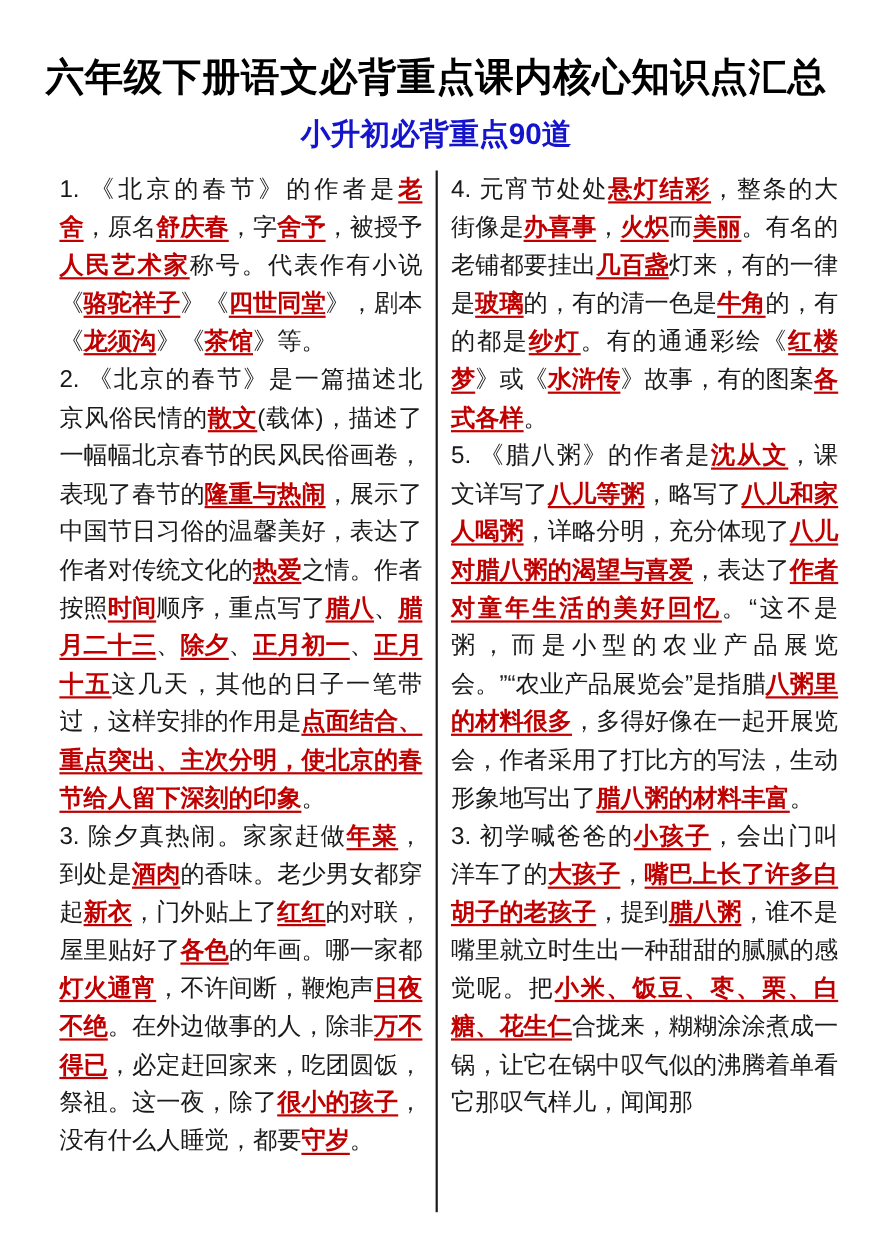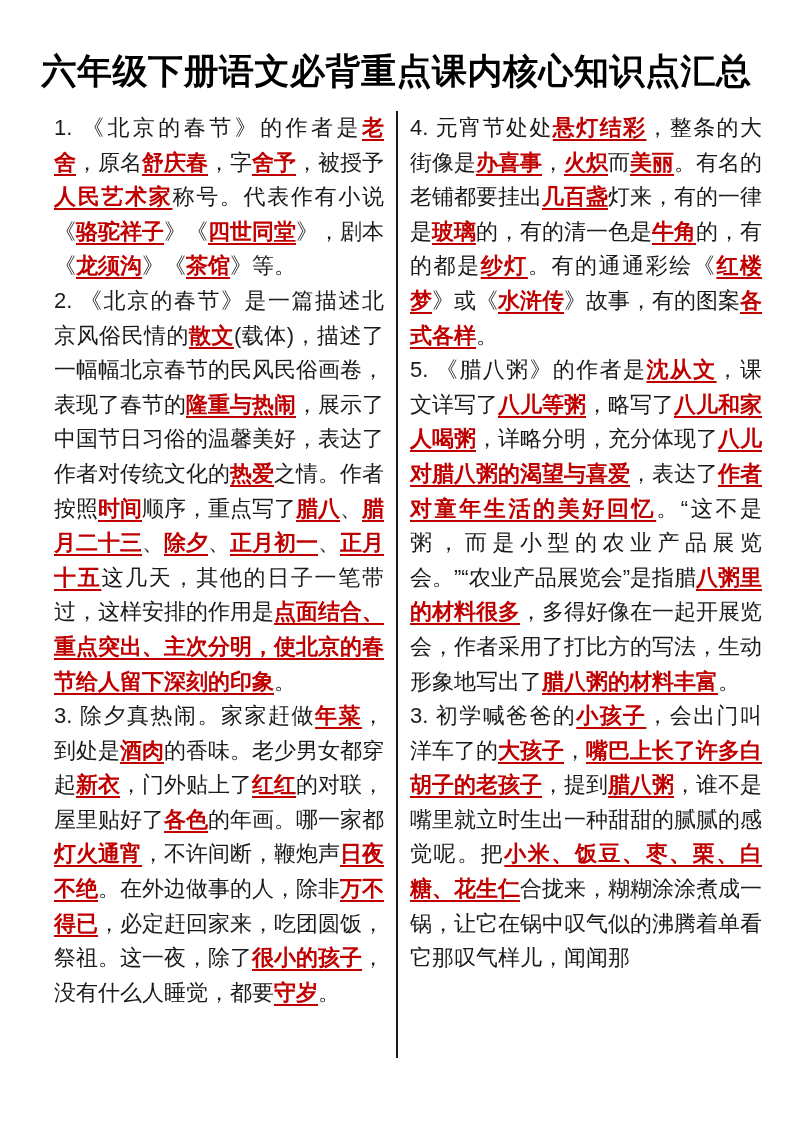--- a/index.html
+++ b/index.html
@@ -67,20 +67,21 @@
     text-decoration:underline;
     text-decoration-thickness:2px;
     text-underline-offset:4px;
   }
 </style>
 </head>
 <body>
 
 <div class="page">
   <h1 class="title">六年级下册语文必背重点课内核心知识点汇总</h1>
+  <h2 class="subtitle">小升初必背重点90道</h2>
   <div class="content">
     <div class="col col-left" id="col-left">
         <p class="item"><span>1. 《北京的春节》的作者是</span><span class="hl">老舍</span><span>，原名</span><span class="hl">舒庆春</span><span>，字</span><span class="hl">舍予</span><span>，被授予</span><span class="hl">人民艺术家</span><span>称号。代表作有小说《</span><span class="hl">骆驼祥子</span><span>》《</span><span class="hl">四世同堂</span><span>》，剧本《</span><span class="hl">龙须沟</span><span>》《</span><span class="hl">茶馆</span><span>》等。</span></p>
         <p class="item"><span>2. 《北京的春节》是一篇描述北京风俗民情的</span><span class="hl">散文</span><span>(载体)，描述了一幅幅北京春节的民风民俗画卷，表现了春节的</span><span class="hl">隆重与热闹</span><span>，展示了中国节日习俗的温馨美好，表达了作者对传统文化的</span><span class="hl">热爱</span><span>之情。作者按照</span><span class="hl">时间</span><span>顺序，重点写了</span><span class="hl">腊八</span><span>、</span><span class="hl">腊月二十三</span><span>、</span><span class="hl">除夕</span><span>、</span><span class="hl">正月初一</span><span>、</span><span class="hl">正月十五</span><span>这几天，其他的日子一笔带过，这样安排的作用是</span><span class="hl">点面结合、重点突出、主次分明，使北京的春节给人留下深刻的印象</span><span>。</span></p>
         <p class="item"><span>3. 除夕真热闹。家家赶做</span><span class="hl">年菜</span><span>，到处是</span><span class="hl">酒肉</span><span>的香味。老少男女都穿起</span><span class="hl">新衣</span><span>，门外贴上了</span><span class="hl">红红</span><span>的对联，屋里贴好了</span><span class="hl">各色</span><span>的年画。哪一家都</span><span class="hl">灯火通宵</span><span>，不许间断，鞭炮声</span><span class="hl">日夜不绝</span><span>。在外边做事的人，除非</span><span class="hl">万不得已</span><span>，必定赶回家来，吃团圆饭，祭祖。这一夜，除了</span><span class="hl">很小的孩子</span><span>，没有什么人睡觉，都要</span><span class="hl">守岁</span><span>。</span></p>
       </div>
     <div class="divider"></div>
     <div class="col col-right" id="col-right">
         <p class="item"><span>4. 元宵节处处</span><span class="hl">悬灯结彩</span><span>，整条的大街像是</span><span class="hl">办喜事</span><span>，</span><span class="hl">火炽</span><span>而</span><span class="hl">美丽</span><span>。有名的老铺都要挂出</span><span class="hl">几百盏</span><span>灯来，有的一律是</span><span class="hl">玻璃</span><span>的，有的清一色是</span><span class="hl">牛角</span><span>的，有的都是</span><span class="hl">纱灯</span><span>。有的通通彩绘《</span><span class="hl">红楼梦</span><span>》或《</span><span class="hl">水浒传</span><span>》故事，有的图案</span><span class="hl">各式各样</span><span>。</span></p>
         <p class="item"><span>5. 《腊八粥》的作者是</span><span class="hl">沈从文</span><span>，课文详写了</span><span class="hl">八儿等粥</span><span>，略写了</span><span class="hl">八儿和家人喝粥</span><span>，详略分明，充分体现了</span><span class="hl">八儿对腊八粥的渴望与喜爱</span><span>，表达了</span><span class="hl">作者对童年生活的美好回忆</span><span>。“这不是粥，而是小型的农业产品展览会。”“农业产品展览会”是指腊</span><span class="hl">八粥里的材料很多</span><span>，多得好像在一起开展览会，作者采用了打比方的写法，生动形象地写出了</span><span class="hl">腊八粥的材料丰富</span><span>。</span></p>

